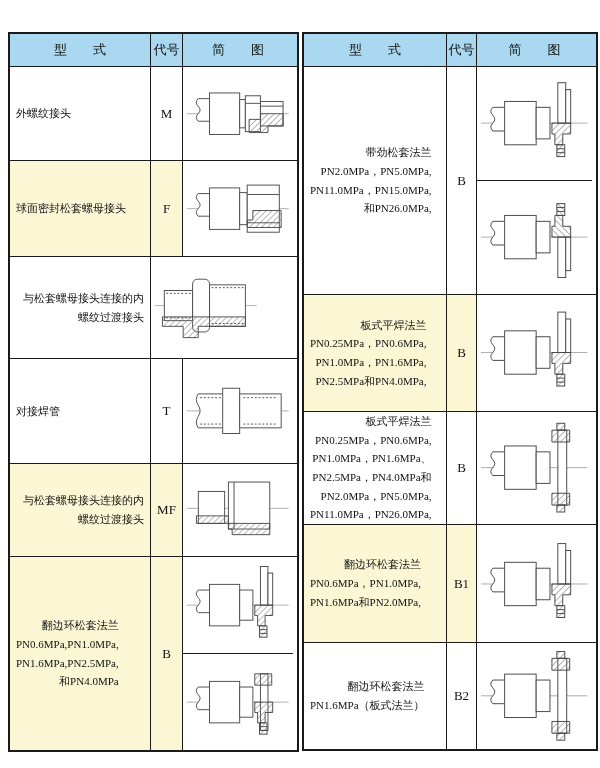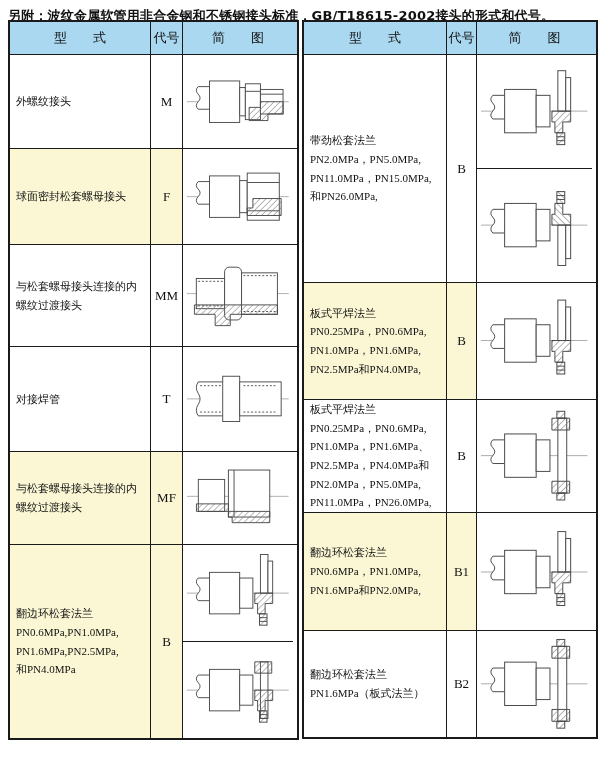--- a/index.html
+++ b/index.html
@@ -6,21 +6,21 @@
     --border:#1a1a1a;
     --header-bg:#aad8f0;
     --alt-bg:#fbf7d5;
     --ink:#111;
     --line:#4a4a4a;
   }
   html,body{margin:0;padding:0;background:#fff;}
   body{width:600px;height:768px;font-family:"DejaVu Sans",sans-serif;color:var(--ink);}
   .page{position:relative;width:600px;height:768px;overflow:hidden;background:#fff;}
   .title{position:absolute;left:8px;top:7px;width:586px;font-size:13px;font-weight:bold;letter-spacing:0.2px;}
-  .tables{position:absolute;left:8px;top:20px;display:flex;align-items:flex-start;}
+  .tables{position:absolute;left:8px;top:32px;display:flex;align-items:flex-start;text-align:right;}
   .tbl{border:2px solid var(--border);display:flex;flex-direction:column;background:#fff;}
   .tbl-left{width:287px;}
   .tbl-right{width:292px;margin-left:3px;}
   .hrow{display:flex;height:32px;background:var(--header-bg);}
   .row{display:flex;}
   .row{border-top:1px solid var(--border);}
   .cell{box-sizing:border-box;}
   .cell + .cell{border-left:1px solid var(--border);}
   .hcell{display:flex;align-items:center;justify-content:center;font-size:13px;font-weight:normal;}
   .type{display:flex;align-items:center;padding:4px 6px;font-size:11px;line-height:1.7;white-space:pre-line;font-family:"Liberation Serif","DejaVu Sans",serif;}
@@ -34,21 +34,20 @@
   .row.alt .type,.row.alt .code{background:var(--alt-bg);font-family:Liberation Serif, serif;}
   .diag{display:flex;flex-direction:column;background:#fff;}
   .diag-sub{flex:1;display:flex;align-items:center;justify-content:center;overflow:hidden;}
   .diag-sub + .diag-sub{border-top:1px solid var(--border);}
   .diag-sub svg{width:96%;height:94%;}
 </style>
 </head>
 <body>
 
 <div class="page">
-  <div class="title">另附：波纹金属软管用非合金钢和不锈钢接头标准，GB/T18615-2002接头的形式和代号。</div>
 
   <div class="tables">
 
     <div class="tbl tbl-left">
       <div class="hrow">
         <div class="cell hcell hcell-type">型　　式</div>
         <div class="cell hcell hcell-code">代号</div>
         <div class="cell hcell hcell-diag">简　　图</div>
       </div>
 
@@ -100,21 +99,20 @@
                   <line x1="66" y1="61" x2="100" y2="61"></line>
                   <polygon points="72,48 102,48 102,66 66,66 66,58 72,58" fill="url(#h1)"></polygon>
                 </g>
               </svg>
             </div>
         </div>
       </div>
 
       <div class="row" style="height:101px">
         <div class="cell type">与松套螺母接头连接的内螺纹过渡接头</div>
-        <div class="cell code">MM</div>
         <div class="cell diag">
           <div class="diag-sub">
               <svg viewBox="0 0 112 92" preserveAspectRatio="xMidYMid meet">
                 <defs>
                   <pattern id="h2" width="4.5" height="4.5" patternUnits="userSpaceOnUse" patternTransform="rotate(45)">
                     <line x1="0" y1="0" x2="0" y2="4.5" stroke="#777" stroke-width="1.1"></line>
                   </pattern>
                 </defs>
                 <g stroke="#4a4a4a" stroke-width="1" fill="none">
                   <line x1="2" y1="44" x2="110" y2="44" stroke="#888" stroke-width="0.7"></line>

